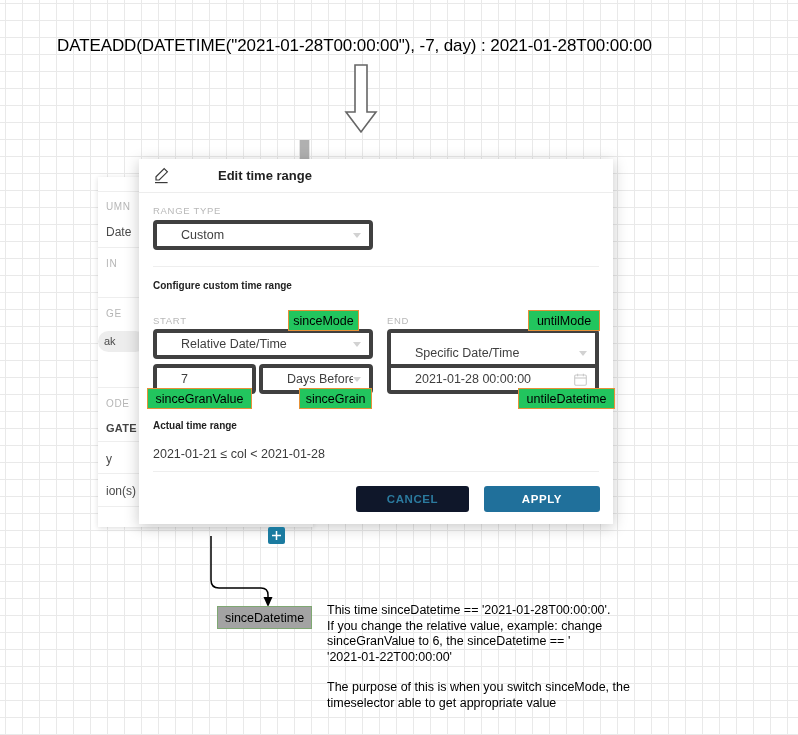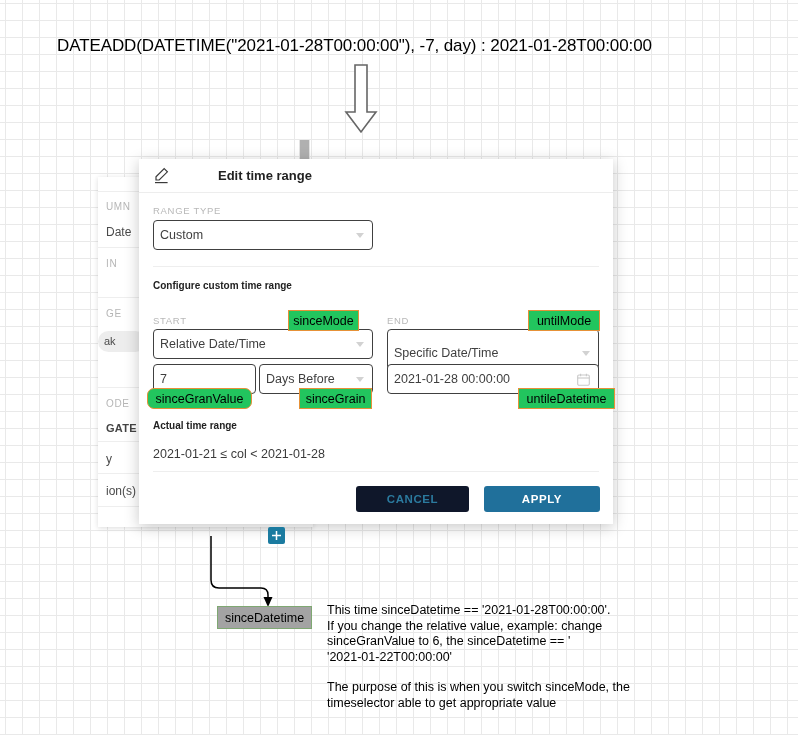--- a/index.html
+++ b/index.html
@@ -178,26 +178,26 @@
     white-space: nowrap;
   }
   .dlg-divider {
     position: absolute;
     height: 1px;
     background: #eeeeee;
   }
   .select-box {
     position: absolute;
     background: #ffffff;
-    border: 1px solid #404040;
+    border: 4px solid #404040;
     border-radius: 4px;
     box-sizing: border-box;
     display: flex;
     align-items: center;
-    padding: 0 8px 0 6px;
+    padding: 0 8px 0 24px;
   }
   .select-value {
     font-size: 12.5px;
     color: #3f3f3f;
     flex: 1;
     white-space: nowrap;
     overflow: hidden;
   }
   .caret {
     width: 0; height: 0;
@@ -400,21 +400,21 @@
   <div id="actual-range-value" style="left:14px; top:288px;">2021-01-21 ≤ col &lt; 2021-01-28</div>
 
   <div class="dlg-divider" style="left:14px; top:312px; width:446px;"></div>
 </div>
 
 <div class="dlg-btn" id="cancel-button">CANCEL</div>
 <div class="dlg-btn" id="apply-button">APPLY</div>
 
 <div class="tag-orange" style="left:288px; top:310px; width:71px;">sinceMode</div>
 <div class="tag-orange" style="left:528px; top:310px; width:72px;">untilMode</div>
-<div class="tag-orange" style="left:147px; top:388px; width:105px;border-radius:7px;">sinceGranValue</div>
+<div class="tag-orange" style="left:147px; top:388px; width:105px;">sinceGranValue</div>
 <div class="tag-orange" style="left:299px; top:388px; width:73px;">sinceGrain</div>
 <div class="tag-orange" style="left:518px; top:388px; width:97px;">untileDatetime</div>
 
 <div id="plus-button">
   <svg width="11" height="11" viewBox="0 0 11 11">
     <path d="M5.5 1 L5.5 10 M1 5.5 L10 5.5" stroke="#ffffff" stroke-width="1.5"></path>
   </svg>
 </div>
 
 <svg id="elbow-connector" viewBox="0 0 90 72">

